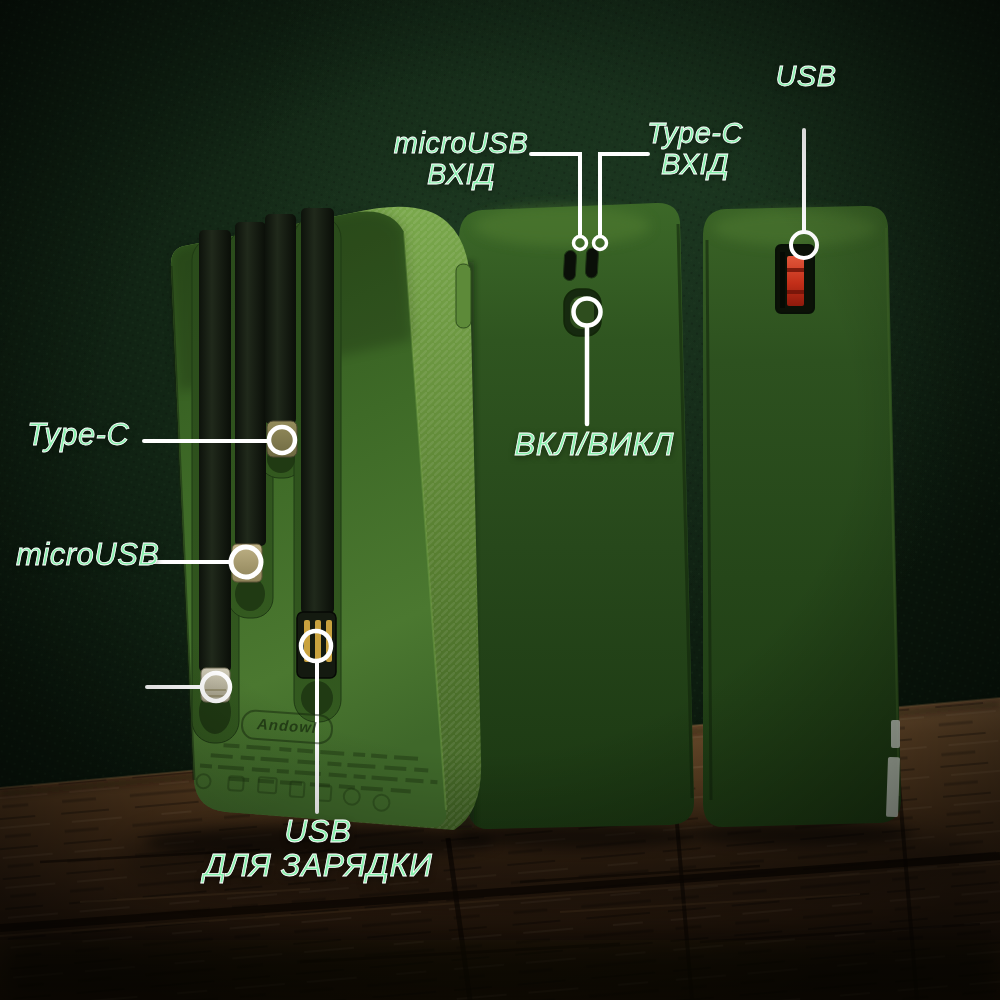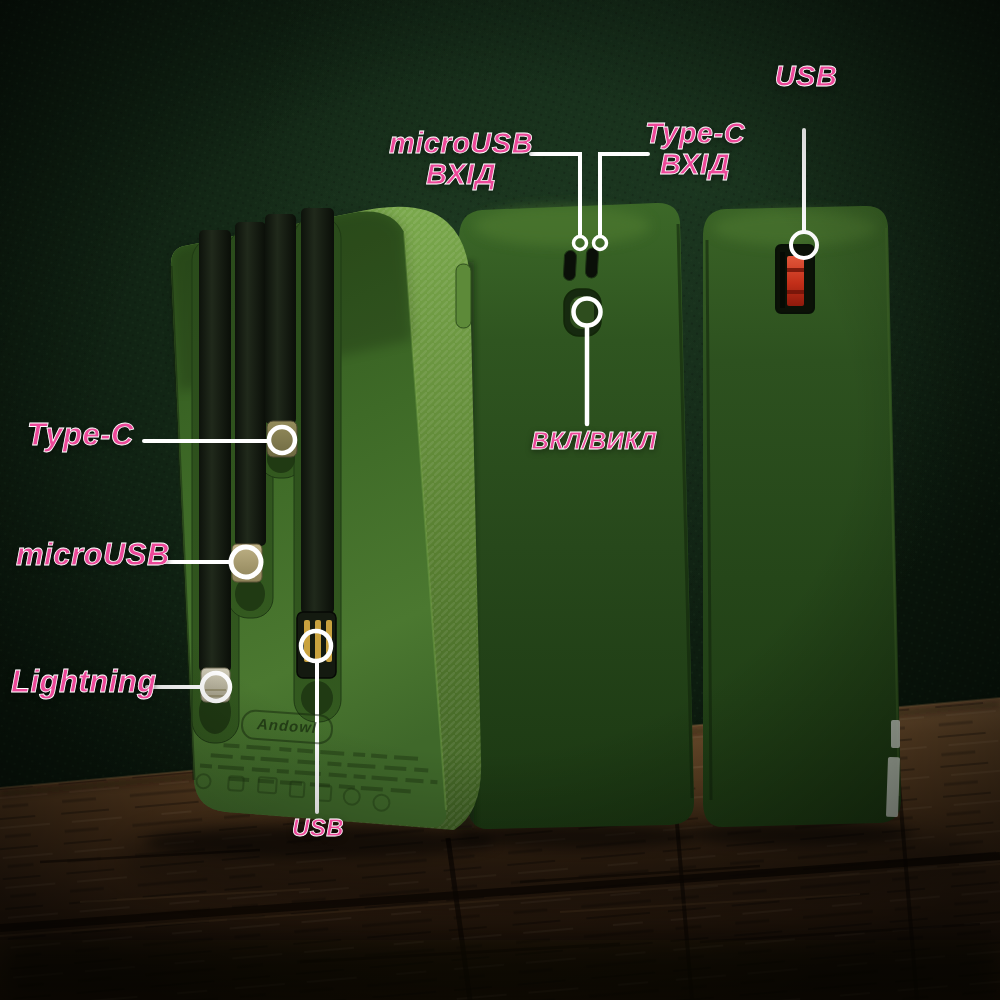--- a/index.html
+++ b/index.html
@@ -9,32 +9,32 @@
     font-family:"Liberation Sans",sans-serif;
   }
   .stage svg{position:absolute;left:0;top:0;}
   
   .vignette{
     position:absolute;left:0;top:0;width:1000px;height:1000px;pointer-events:none;
     background:radial-gradient(ellipse 720px 640px at 48% 42%, rgba(0,0,0,0) 52%, rgba(0,0,0,0.38) 82%, rgba(0,0,0,0.62) 100%);
     z-index:5;
   }
   .callout{
-    position:absolute;z-index:10;color:#ec4899;
-    font-style:italic;font-weight:700;
+    position:absolute;z-index:10;color:#86efac;
+    font-style:italic;font-weight:400;
     -webkit-text-stroke:0.8px #ffffff;
     text-shadow:0 2px 6px rgba(0,0,0,0.55);
     letter-spacing:0.5px;white-space:nowrap;
   }
   .callout .ln{display:block;}
   .c-center{text-align:center;}
   .c-left{text-align:left;}
   .f29{font-size:29px;line-height:1.06;}
   .f31{font-size:31px;line-height:1.0;}
-  .f28{font-size:24px;line-height:1.05;}
+  .f28{font-size:32px;line-height:1.05;}
   .brand-emboss{
     position:absolute;left:241px;top:712px;width:88px;height:26px;z-index:3;
     border:2px solid rgba(16,32,8,0.45);border-radius:14px;
     color:rgba(14,28,6,0.6);font-size:15px;line-height:23px;text-align:center;
     font-weight:700;font-style:italic;letter-spacing:1px;
     transform:rotate(4deg);
   }
 </style>
 </head>
 <body>
@@ -308,21 +308,21 @@
 </div>
 
 <div class="callout c-center f29" style="left:708px;top:61px;width:196px;">
   <span class="ln">USB</span>
 </div>
 
 <div class="callout c-left f31" style="left:27px;top:419px;">Type-C</div>
 
 <div class="callout c-left f31" style="left:16px;top:539px;">microUSB</div>
 
-<div class="callout c-left f31" style="left:11px;top:666px;">Lightning</div>
 
 <div class="callout c-center f28" style="left:494px;top:428px;width:200px;">ВКЛ/ВИКЛ</div>
 
 <div class="callout c-center f28" style="left:158px;top:815px;width:320px;">
   <span class="ln">USB</span>
+  <span class="ln">ДЛЯ ЗАРЯДКИ</span>
 </div>
 
 </div>
 
 </body></html>

